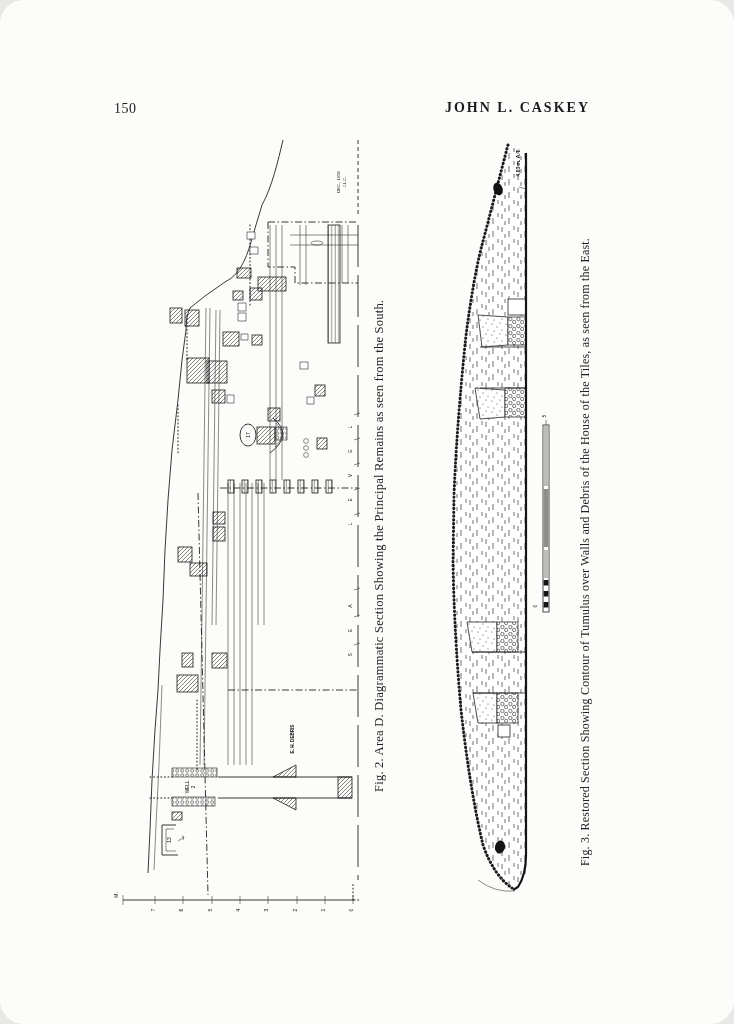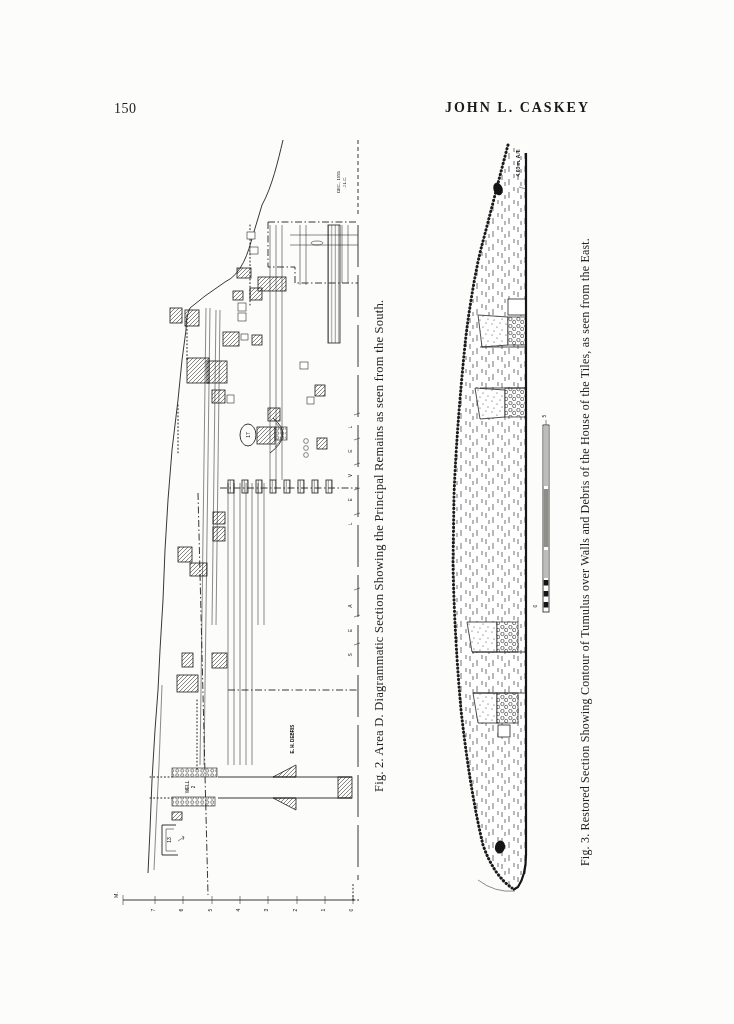--- a/index.html
+++ b/index.html
@@ -1,17 +1,17 @@
 <!DOCTYPE html>
 <html><head>
 <meta charset="utf-8">
 <style>
   html,body{margin:0;padding:0;background:#e8e8e6;}
   .page{position:relative;width:734px;height:1024px;background:#fcfcfa;margin:0 auto;
-        font-family:"Liberation Serif", serif;color:#1b1b1b;overflow:hidden;}
+        font-family:"Liberation Serif", serif;color:#1b1b1b;overflow:hidden;border-radius:24px;}
   .pagenum{position:absolute;left:114px;top:101px;font-size:14px;letter-spacing:.5px;}
   .runhead{position:absolute;left:110px;top:100px;width:480px;text-align:right;
            font-size:14px;letter-spacing:2px;font-weight:bold;}
   .vcap{position:absolute;transform:rotate(-90deg);transform-origin:0 0;
         font-size:12.6px;letter-spacing:.2px;white-space:nowrap;color:#222;}
   .cap2{left:372px;top:792px;width:560px;}
   .cap3{left:578px;top:866px;width:704px;font-size:12px;}
   svg{position:absolute;overflow:visible;}
   .f2{left:110px;top:125px;}
   .f3{left:420px;top:135px;}

